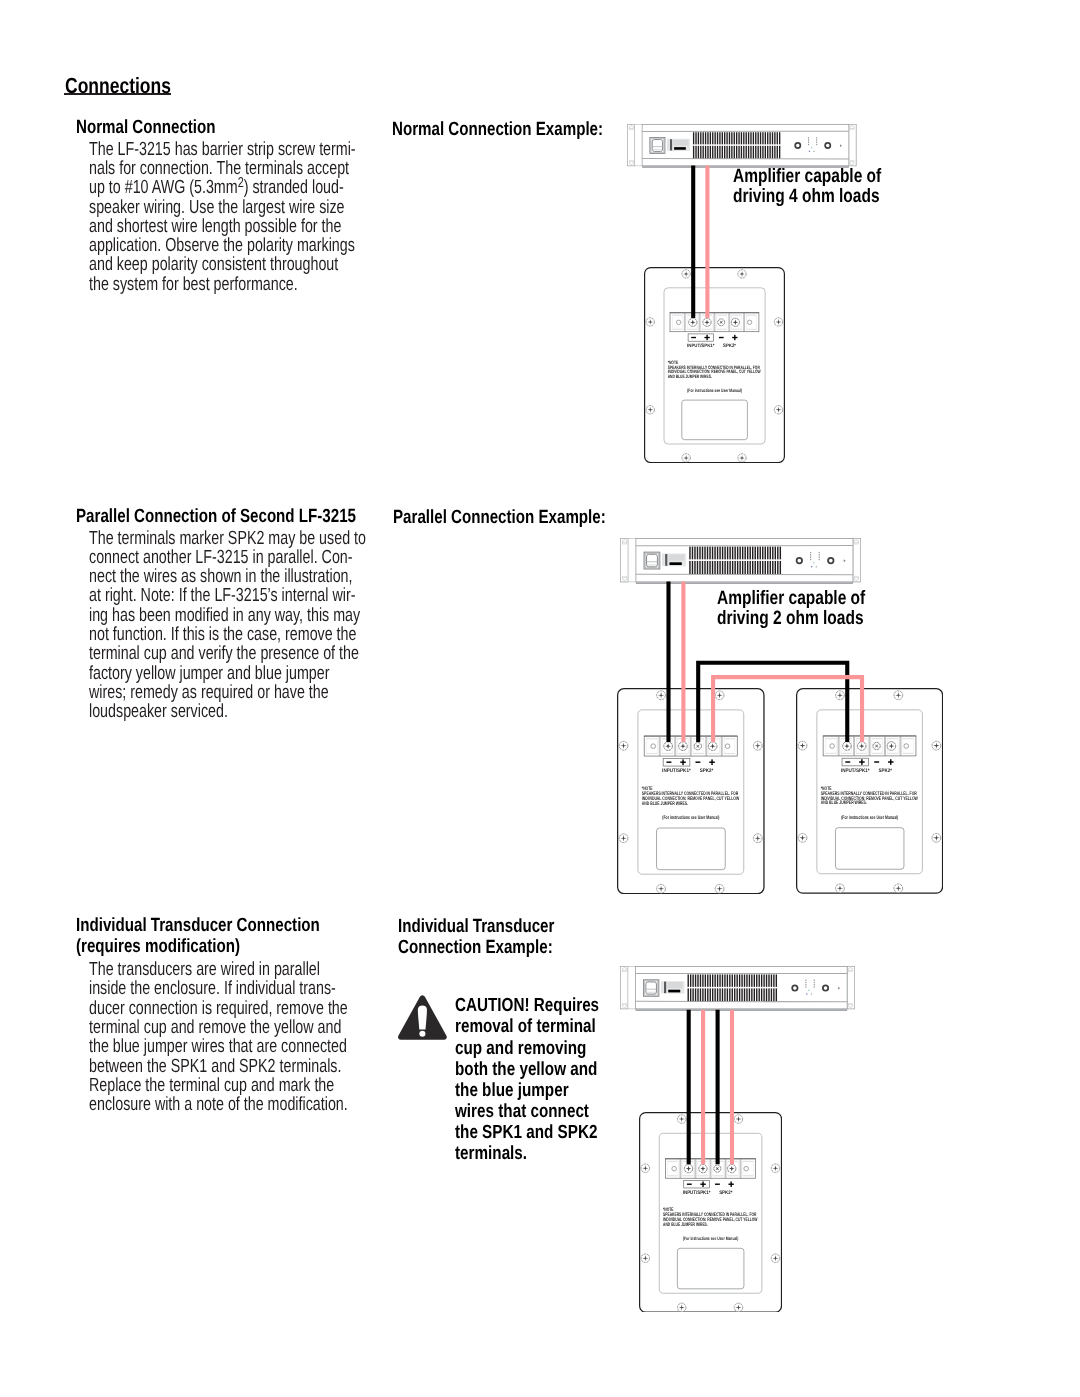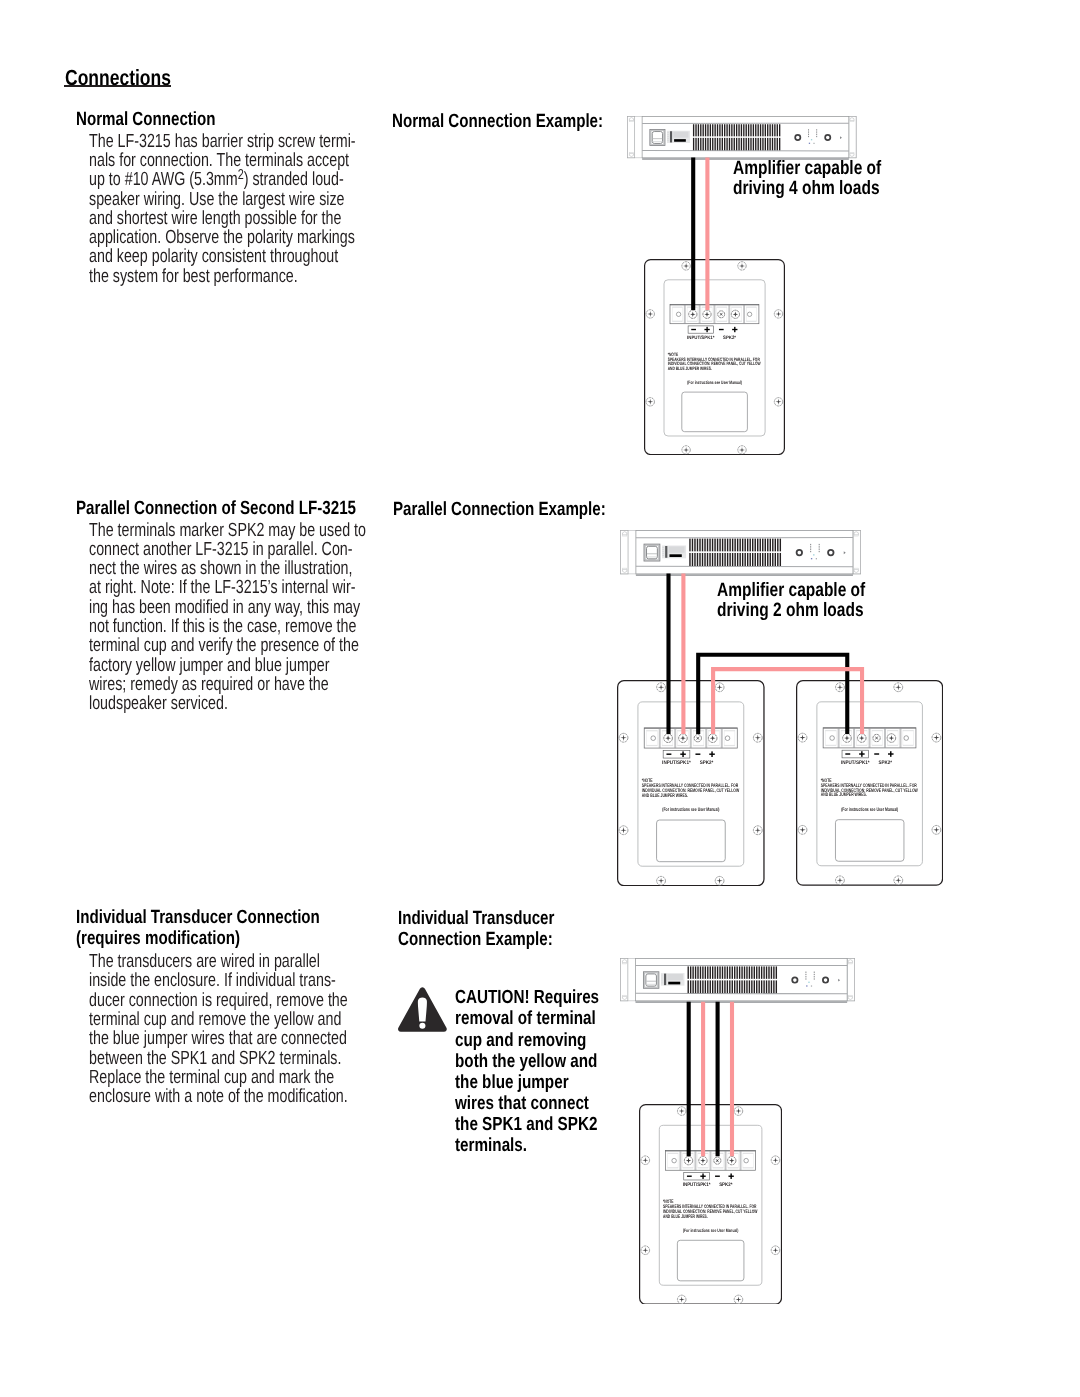--- a/index.html
+++ b/index.html
@@ -1,19 +1,19 @@
 <!DOCTYPE html>
 <html><head>
 <meta charset="utf-8">
 <style>
   html,body{margin:0;padding:0;}
   body{width:1080px;height:1397px;background:#ffffff;
        font-family:"Liberation Sans",sans-serif;color:#000;position:relative;overflow:hidden;
        -webkit-font-smoothing:antialiased;text-rendering:geometricPrecision;}
-  .page{position:absolute;left:0;top:8px;width:1080px;height:1212px;}
+  .page{position:absolute;left:0;top:16px;width:1080px;height:1212px;}
   .abs{position:absolute;}
   .h1{font-weight:bold;font-size:22px;line-height:22px;transform:scaleX(0.795);
       transform-origin:left top;white-space:pre;letter-spacing:0px;}
   .h1u{position:absolute;background:#231f20;}
   .h2{font-weight:bold;font-size:19.1px;line-height:21.5px;transform:scaleX(0.7925);
       transform-origin:left top;white-space:pre;}
   .body{font-size:19px;line-height:19.3px;transform:scaleX(0.7515);
       transform-origin:left top;white-space:pre;color:#231f20;}
   sup{font-size:0.76em;vertical-align:0.42em;line-height:0;}
   .callout{font-weight:bold;font-size:19.4px;line-height:20.3px;transform:scaleX(0.80);

